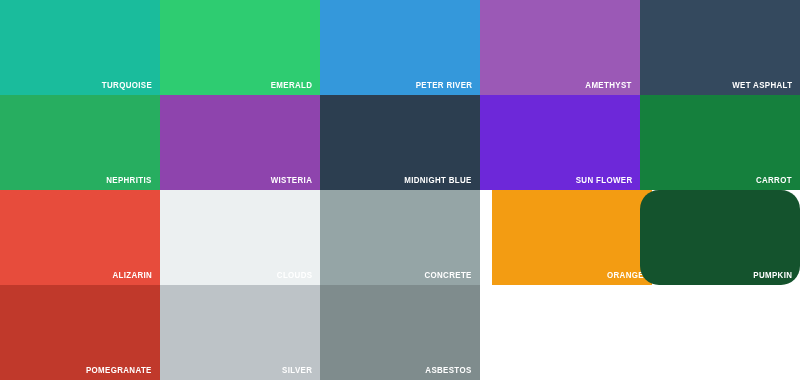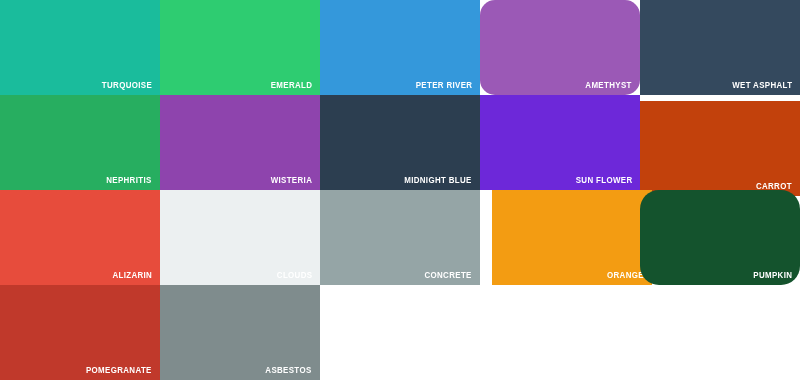--- a/index.html
+++ b/index.html
@@ -56,55 +56,58 @@
 <div id="palette-grid">
     <div class="swatch" style="background-color: rgb(26, 188, 156);">
       <span class="swatch-label" style="color: rgb(255, 255, 255);">TURQUOISE</span>
     </div>
     <div class="swatch" style="background-color: rgb(46, 204, 113);">
       <span class="swatch-label" style="color: rgb(255, 255, 255);">EMERALD</span>
     </div>
     <div class="swatch" style="background-color: rgb(52, 152, 219);">
       <span class="swatch-label" style="color: rgb(255, 255, 255);">PETER RIVER</span>
     </div>
-    <div class="swatch" style="background-color: rgb(155, 89, 182); border-radius: 15px;">
+    <div class="swatch" style="background-color: rgb(155, 89, 182);">
       <span class="swatch-label" style="color: rgb(255, 255, 255);">AMETHYST</span>
     </div>
     <div class="swatch" style="background-color: rgb(52, 73, 94);">
       <span class="swatch-label" style="color: rgb(255, 255, 255);">WET ASPHALT</span>
     </div>
     <div class="swatch" style="background-color: rgb(39, 174, 96);">
       <span class="swatch-label" style="color: rgb(255, 255, 255);">NEPHRITIS</span>
     </div>
     <div class="swatch" style="background-color: rgb(142, 68, 173);">
       <span class="swatch-label" style="color: rgb(255, 255, 255);">WISTERIA</span>
     </div>
     <div class="swatch" style="background-color: rgb(44, 62, 80);">
       <span class="swatch-label" style="color: rgb(255, 255, 255);">MIDNIGHT BLUE</span>
     </div>
     <div class="swatch" style="background-color: #6d28d9; padding-left: 33px;">
       <span class="swatch-label" style="color: rgb(255, 255, 255);">SUN FLOWER</span>
     </div>
-    <div class="swatch" style="background-color: #c2410c; margin-top: 6px;">
+    <div class="swatch" style="background-color: #15803d;">
       <span class="swatch-label" style="color: rgb(255, 255, 255);">CARROT</span>
     </div>
     <div class="swatch" style="background-color: rgb(231, 76, 60); padding-left: 24px;">
       <span class="swatch-label" style="color: rgb(255, 255, 255);">ALIZARIN</span>
     </div>
     <div class="swatch" style="background-color: rgb(236, 240, 241);">
       <span class="swatch-label" style="color: rgb(255, 255, 255);">CLOUDS</span>
     </div>
     <div class="swatch" style="background-color: rgb(149, 165, 166);">
       <span class="swatch-label" style="color: rgb(255, 255, 255);">CONCRETE</span>
     </div>
     <div class="swatch" style="background-color: rgb(243, 156, 18); margin-left: 12px;">
       <span class="swatch-label" style="color: rgb(255, 255, 255);">ORANGE</span>
     </div>
     <div class="swatch" style="background-color: #14532d; border-radius: 19px;">
       <span class="swatch-label" style="color: rgb(255, 255, 255);">PUMPKIN</span>
     </div>
     <div class="swatch" style="background-color: rgb(192, 57, 43);">
       <span class="swatch-label" style="color: rgb(255, 255, 255);">POMEGRANATE</span>
     </div>
+    <div class="swatch" style="background-color: rgb(189, 195, 199);">
+      <span class="swatch-label" style="color: rgb(255, 255, 255);">SILVER</span>
+    </div>
     <div class="swatch" style="background-color: rgb(127, 140, 141);">
       <span class="swatch-label" style="color: rgb(255, 255, 255);">ASBESTOS</span>
     </div>
   </div>
 
 </body></html>

